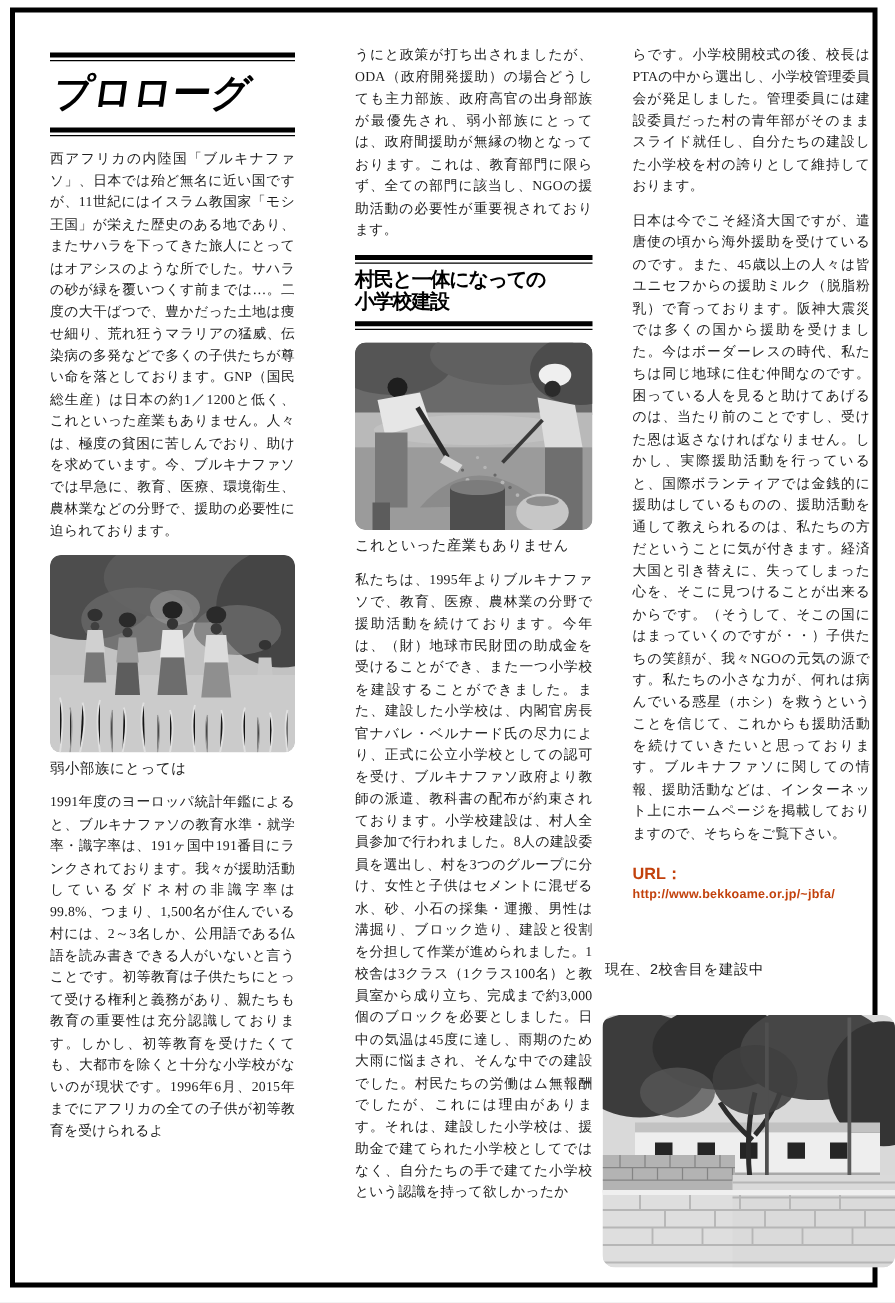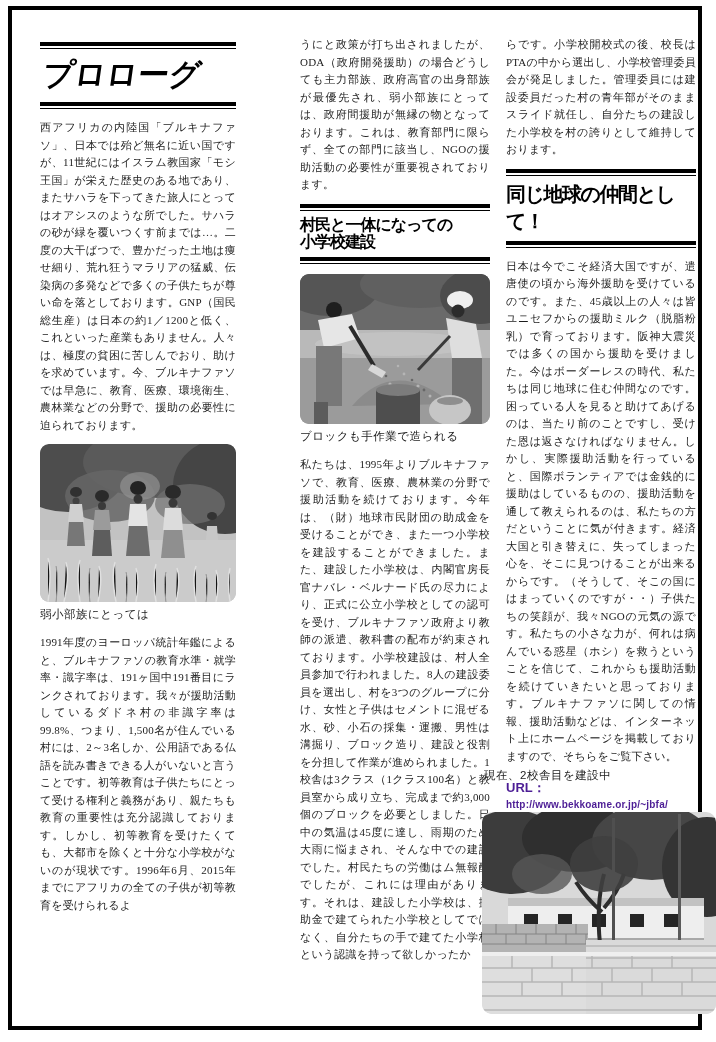--- a/index.html
+++ b/index.html
@@ -6,21 +6,21 @@
   .page {
     position:relative; width:716px; height:1042px; background:#ffffff;
     overflow:hidden; font-family:"Liberation Serif", serif; color:#1c1c1c;
   }
   .frame {
     position:absolute; left:8px; top:6px; width:694px; height:1024px;
     border:4px solid #000; box-sizing:border-box;
   }
   .col { position:absolute; top:36px; }
   .col-1 { left:40px;  width:196px; }
-  .col-2 { left:284px; width:190px;margin-left:16px; }
+  .col-2 { left:284px; width:190px; }
   .col-3 { left:482px; width:190px;margin-left:24px; }
 
   p.body {
     margin:0 0 10px; font-size:11px; line-height:17.5px;
     text-align:justify; text-justify:inter-ideograph; letter-spacing:0.2px;
   }
   .rule { height:2px; border-top:4px solid #000; border-bottom:1px solid #000; }
   h2 {
     margin:5px 0 6px; font-family:"Liberation Sans", sans-serif; font-weight:900;
     color:#000; white-space:pre-line;
@@ -29,21 +29,21 @@
   .h-med   { font-size:16px; line-height:1.12; letter-spacing:-1px; }
   .h-small { font-size:20px; letter-spacing:-1.5px; }
   .headblock { margin:6px 0 10px; }
 
   figure { margin:0; }
   .photo { display:block; border-radius:8px; }
   figcaption, .caption {
     font-family:"Liberation Sans", sans-serif; font-size:11.5px; color:#222;
     margin:5px 0 12px; letter-spacing:0.5px;
   }
-  .urlblock { margin-top:14px; font-family:"Liberation Sans", sans-serif; font-weight:bold; color:#4c1d95; }
+  .urlblock { margin-top:14px; font-family:"Liberation Sans", sans-serif; font-weight:bold; color:#c2410c; }
   .url-label { font-size:13px; margin:0; }
   .url-value { font-size:10px; margin:2px 0 0; letter-spacing:0.2px; }
 
   .photo3-caption { position:absolute; left:484px; top:768px; margin:0; }
   .photo3-wrap { position:absolute; left:482px; top:812px; width:234px; height:202px; }
 </style>
 </head>
 <body>
 
 <div class="page">
@@ -179,34 +179,29 @@
           <path d="M146,44 L176,50 L182,84 L152,84 Z" fill="#dedede"></path>
           <path d="M150,62 L118,96" stroke="#3a3a3a" stroke-width="3" fill="none"></path>
           <rect x="152" y="84" width="30" height="66" fill="#6f6f6f"></rect>
 
           <rect x="76" y="116" width="44" height="34" fill="#4e4e4e"></rect>
           <ellipse cx="98" cy="116" rx="22" ry="6" fill="#7c7c7c"></ellipse>
           <ellipse cx="150" cy="136" rx="21" ry="15" fill="#c6c6c6"></ellipse>
           <ellipse cx="150" cy="127" rx="13" ry="4" fill="#8e8e8e"></ellipse>
         </g>
       </svg>
-      <figcaption>ブロックも手作業で造られる</figcaption>
+      <figcaption>これといった産業もありません</figcaption>
     </figure>
 
     <p class="body">私たちは、1995年よりブルキナファソで、教育、医療、農林業の分野で援助活動を続けております。今年は、（財）地球市民財団の助成金を受けることができ、また一つ小学校を建設することができました。また、建設した小学校は、内閣官房長官ナバレ・ベルナード氏の尽力により、正式に公立小学校としての認可を受け、ブルキナファソ政府より教師の派遣、教科書の配布が約束されております。小学校建設は、村人全員参加で行われました。8人の建設委員を選出し、村を3つのグループに分け、女性と子供はセメントに混ぜる水、砂、小石の採集・運搬、男性は溝掘り、ブロック造り、建設と役割を分担して作業が進められました。1校舎は3クラス（1クラス100名）と教員室から成り立ち、完成まで約3,000個のブロックを必要としました。日中の気温は45度に達し、雨期のため大雨に悩まされ、そんな中での建設でした。村民たちの労働はム無報酬でしたが、これには理由があります。それは、建設した小学校は、援助金で建てられた小学校としてではなく、自分たちの手で建てた小学校という認識を持って欲しかったか</p>
   </div>
 
   <div class="col col-3">
     <p class="body">らです。小学校開校式の後、校長はPTAの中から選出し、小学校管理委員会が発足しました。管理委員には建設委員だった村の青年部がそのままスライド就任し、自分たちの建設した小学校を村の誇りとして維持しております。</p>
 
-    <div class="headblock">
-      <div class="rule"></div>
-      <h2 class="h-small">同じ地球の仲間として！</h2>
-      <div class="rule"></div>
-    </div>
 
     <p class="body">日本は今でこそ経済大国ですが、遣唐使の頃から海外援助を受けているのです。また、45歳以上の人々は皆ユニセフからの援助ミルク（脱脂粉乳）で育っております。阪神大震災では多くの国から援助を受けました。今はボーダーレスの時代、私たちは同じ地球に住む仲間なのです。困っている人を見ると助けてあげるのは、当たり前のことですし、受けた恩は返さなければなりません。しかし、実際援助活動を行っていると、国際ボランティアでは金銭的に援助はしているものの、援助活動を通して教えられるのは、私たちの方だということに気が付きます。経済大国と引き替えに、失ってしまった心を、そこに見つけることが出来るからです。（そうして、そこの国にはまっていくのですが・・）子供たちの笑顔が、我々NGOの元気の源です。私たちの小さな力が、何れは病んでいる惑星（ホシ）を救うということを信じて、これからも援助活動を続けていきたいと思っております。ブルキナファソに関しての情報、援助活動などは、インターネット上にホームページを掲載しておりますので、そちらをご覧下さい。</p>
 
     <div class="urlblock">
       <p class="url-label">URL：</p>
       <p class="url-value">http://www.bekkoame.or.jp/~jbfa/</p>
     </div>
   </div>
 
   <p class="caption photo3-caption">現在、2校舎目を建設中</p>

